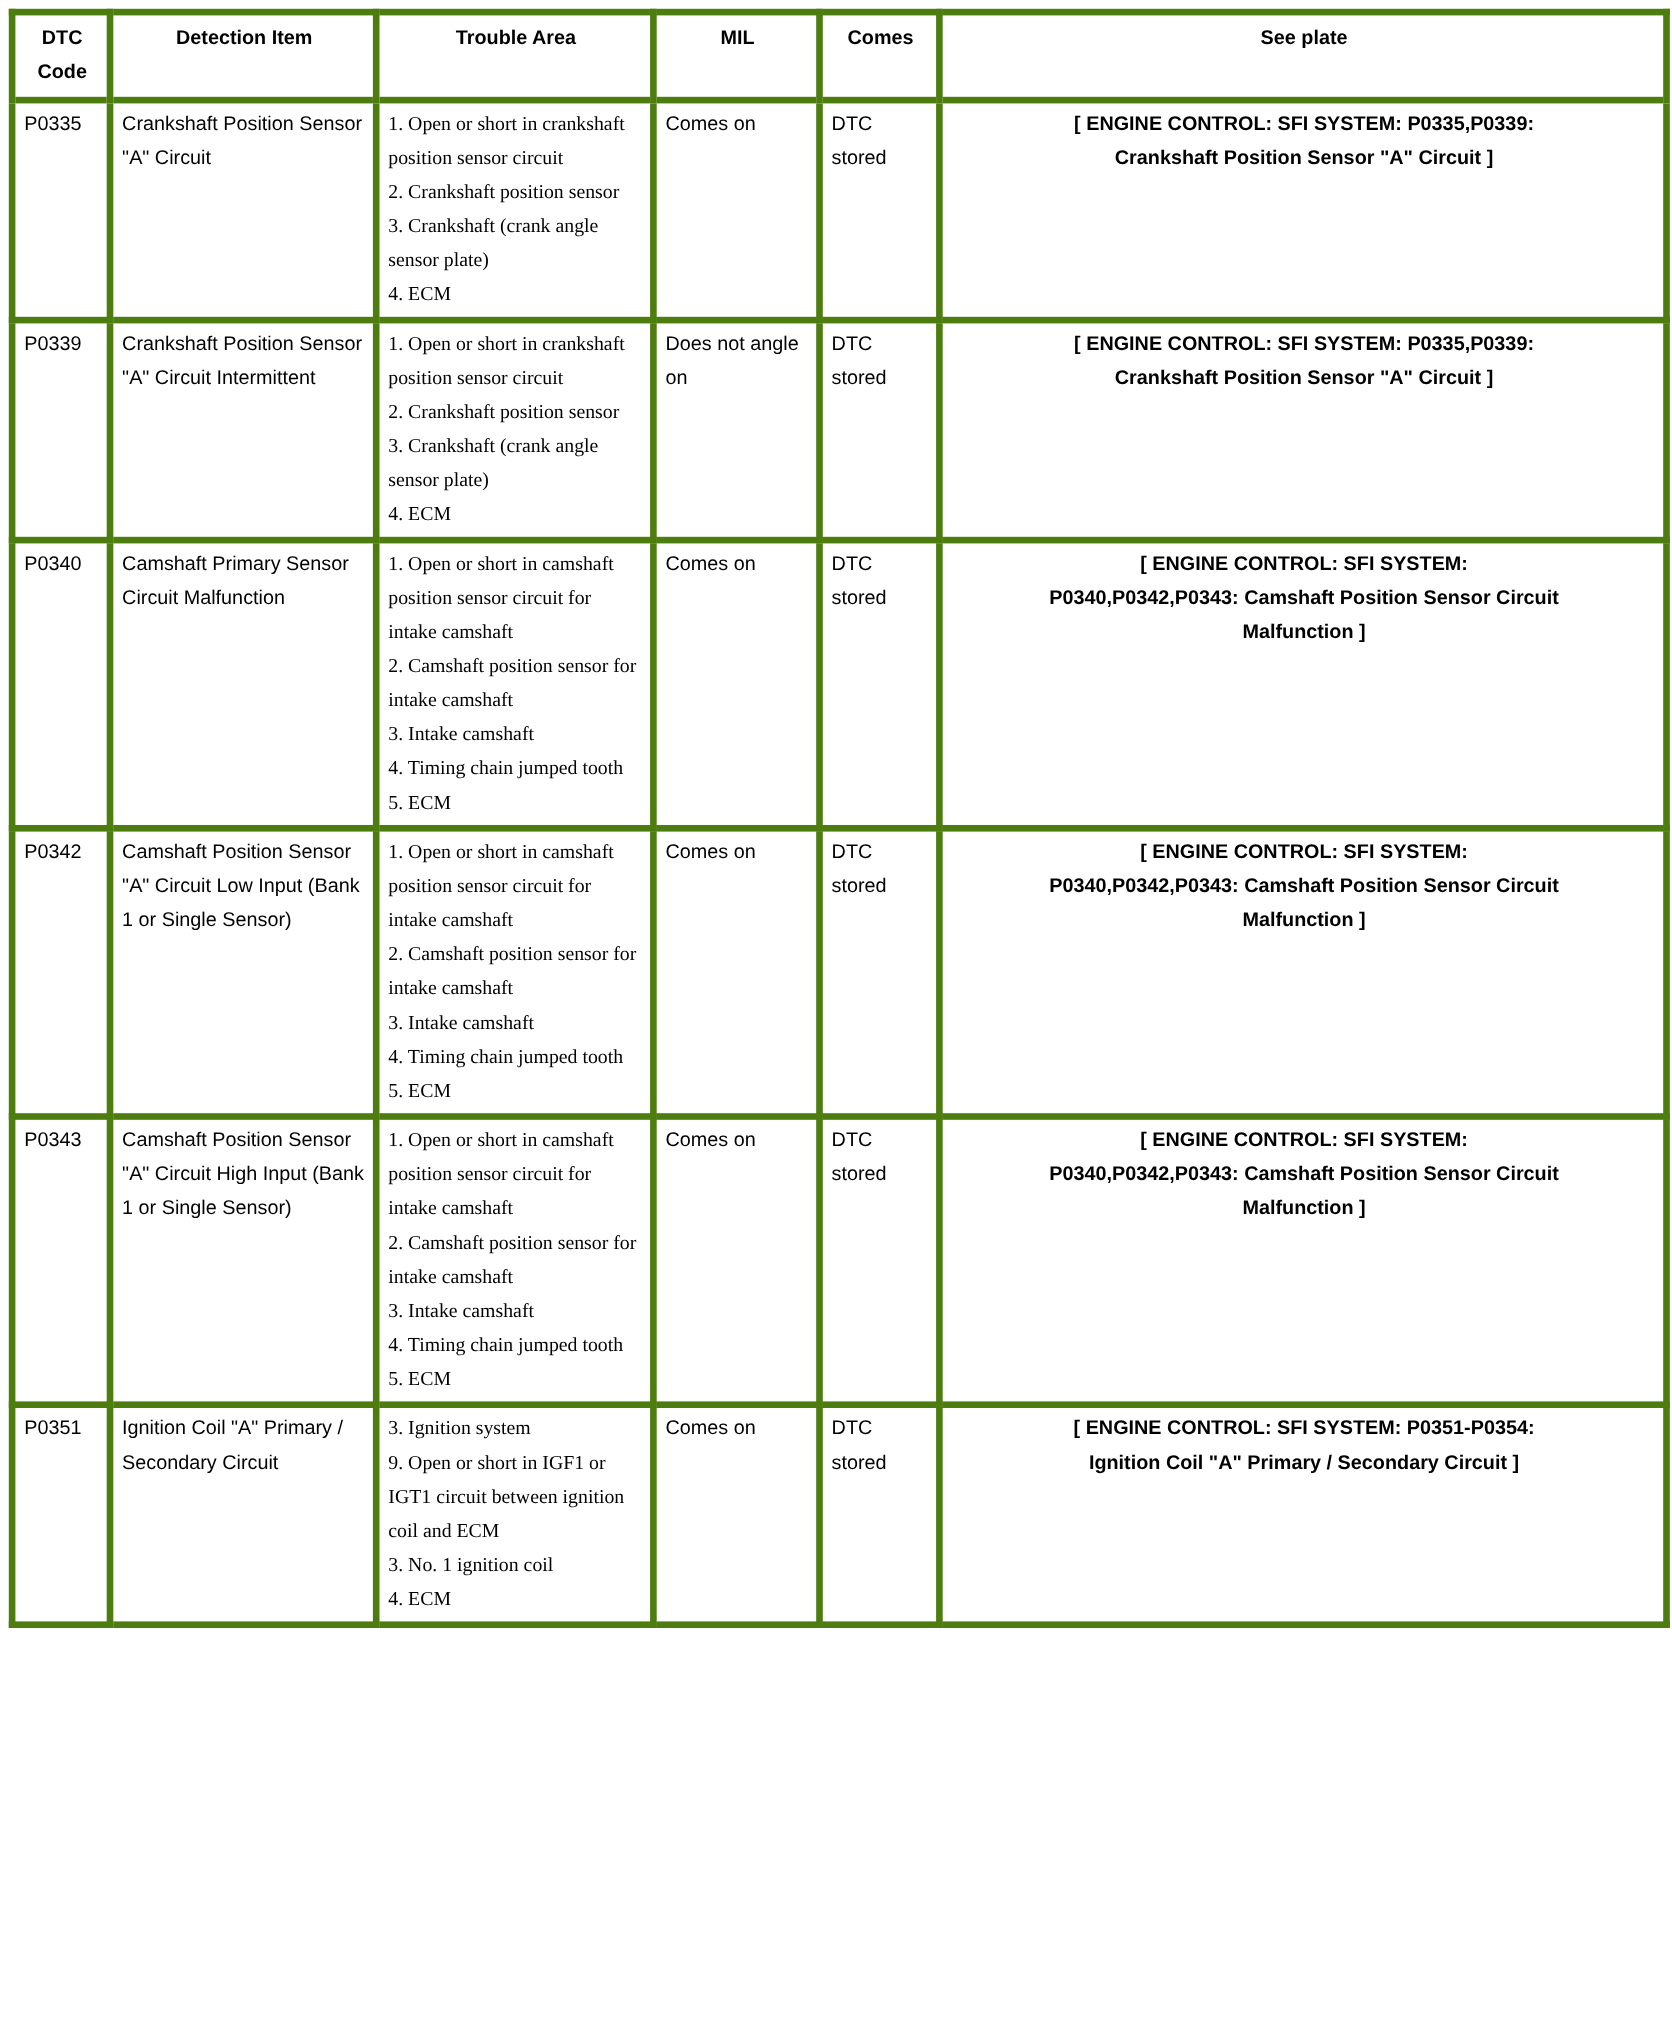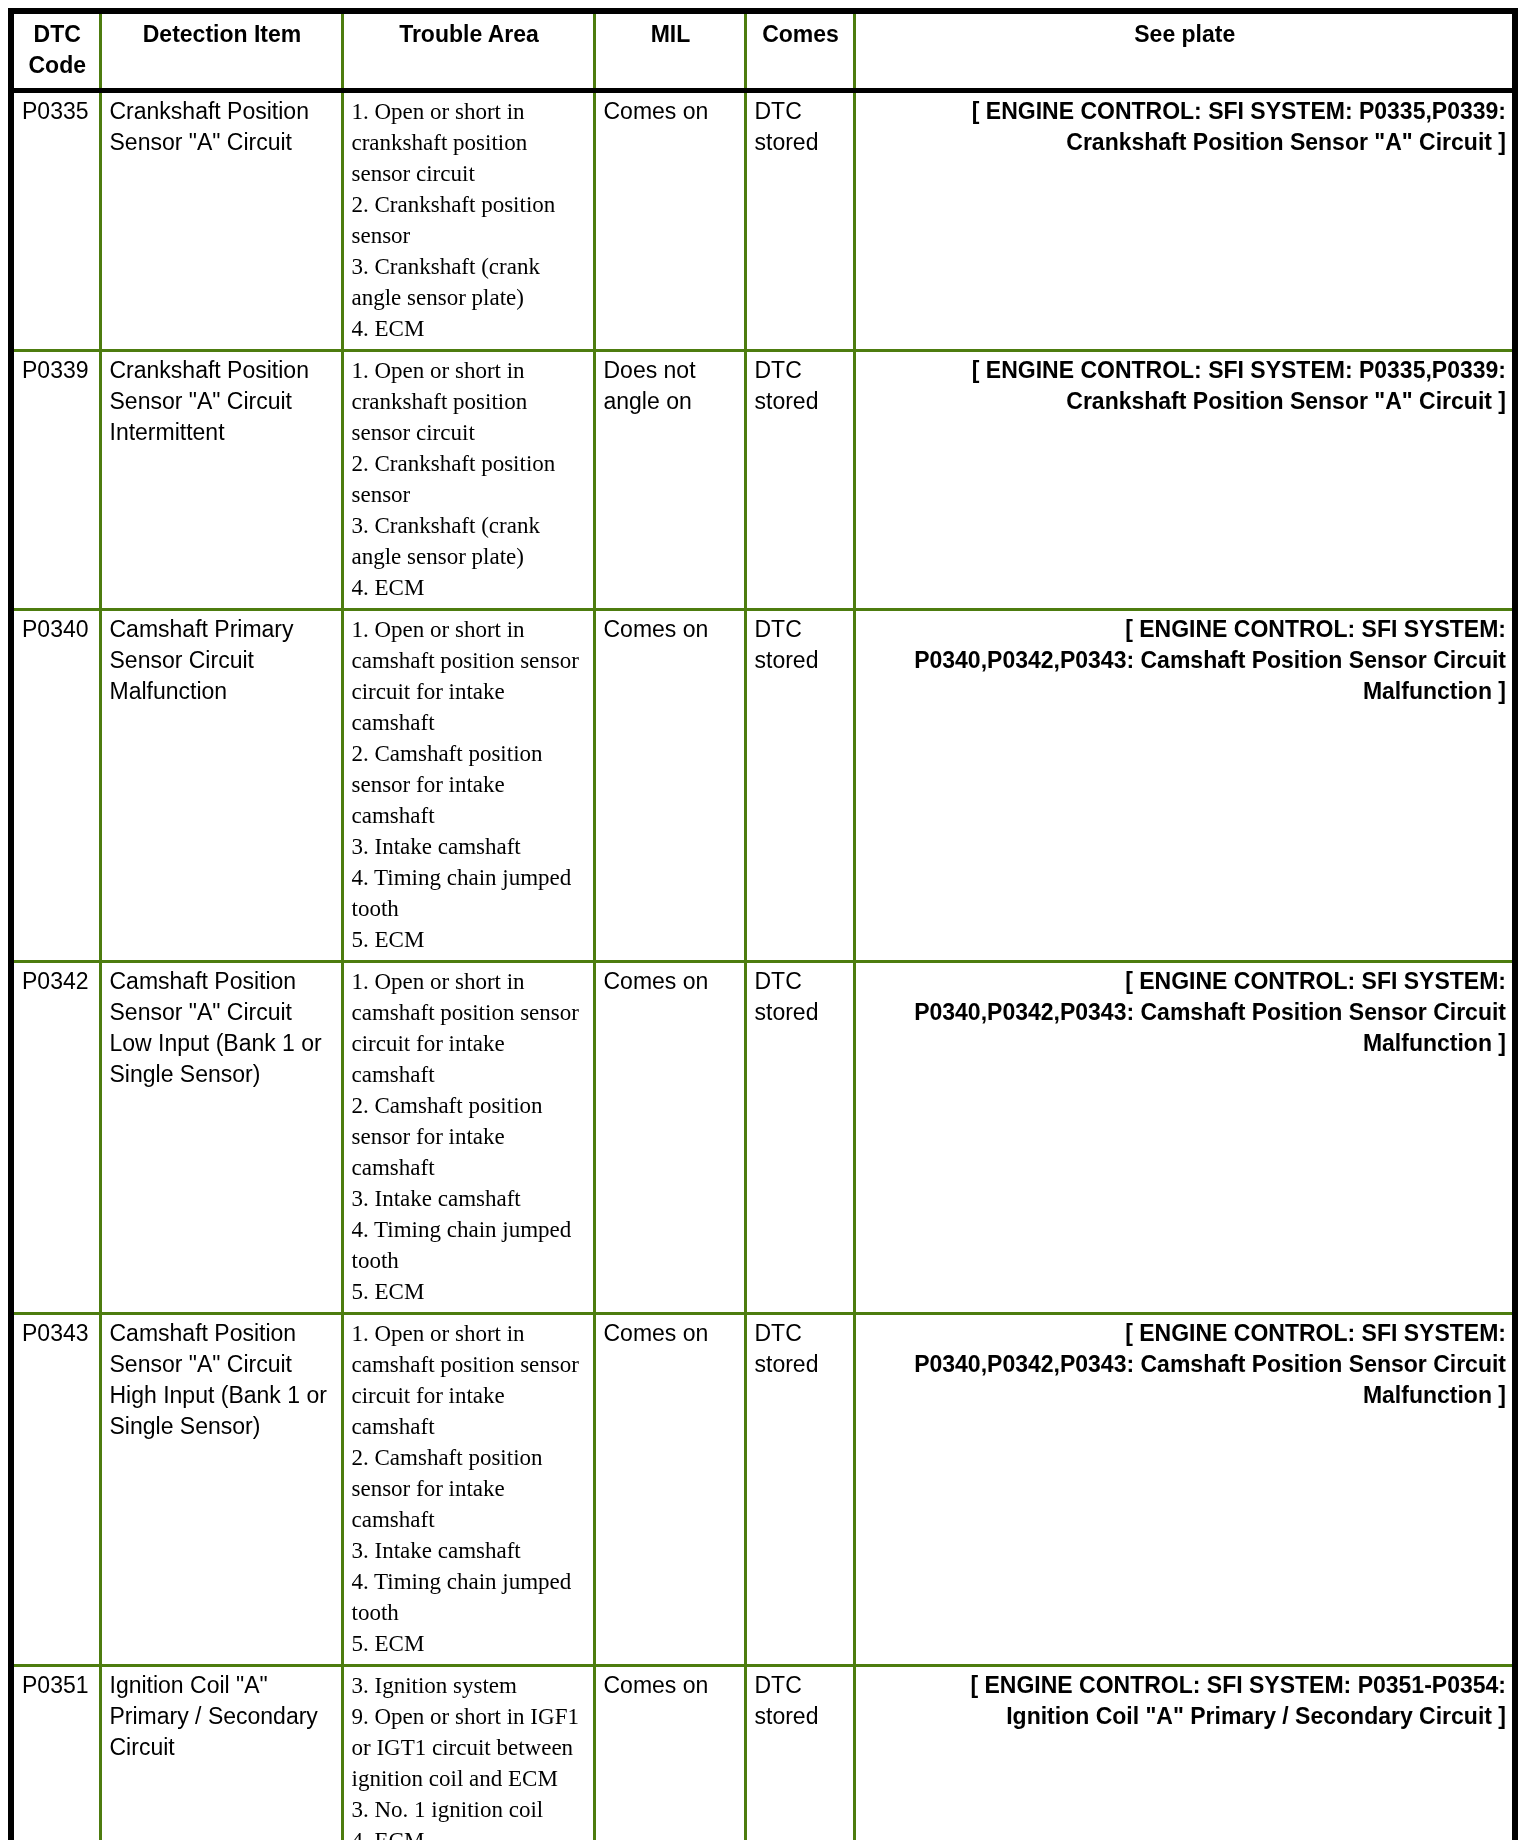--- a/index.html
+++ b/index.html
@@ -20,23 +20,23 @@
   }
   table.dtc-table {
     border-collapse: collapse;
     table-layout: fixed;
     width: 1504px;
     border: 6px solid #000000;
     background: #ffffff;
   }
   table.dtc-table th,
   table.dtc-table td {
-    border: 3px solid #4d7c0f;
+    border: 6px solid #4d7c0f;
     vertical-align: top;
-    font-size: 23px;
+    font-size: 18px;
     line-height: 31px;
     padding: 3px 6px 5px 8px;
     overflow: hidden;
     word-wrap: break-word;
   }
   table.dtc-table thead th {
     font-weight: bold;
     text-align: center;
     border-bottom: 5px solid #000000;
     height: 64px;
@@ -50,21 +50,21 @@
   col.c-mem    { width: 109px; }
   col.c-page   { width: 661px; }
 
   td.cell-code { padding-left: 10px; }
   td.cell-seepage {
     font-weight: bold;
     text-align: center;
     padding-left: 6px;
     padding-right: 6px;
   }
-  td.cell-seepage div { margin: 0; text-align: right; }
+  td.cell-seepage div { margin: 0; }
   td.cell-trouble div { margin: 0; font-family: Liberation Serif, serif; }
 </style>
 </head>
 <body>
 
 <div class="page">
   <table class="dtc-table">
     <colgroup>
       <col class="c-code">
       <col class="c-item">

